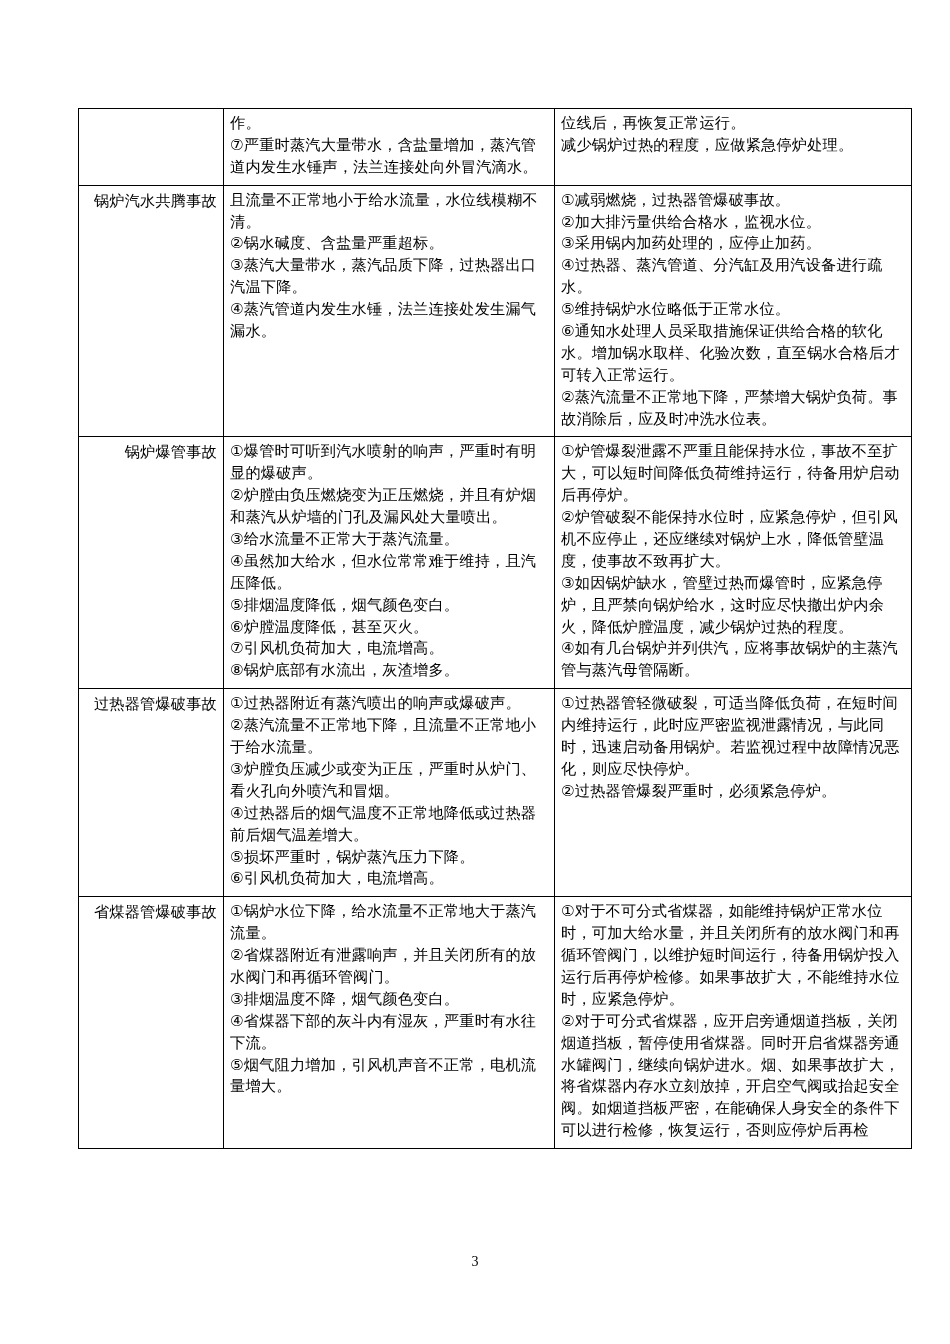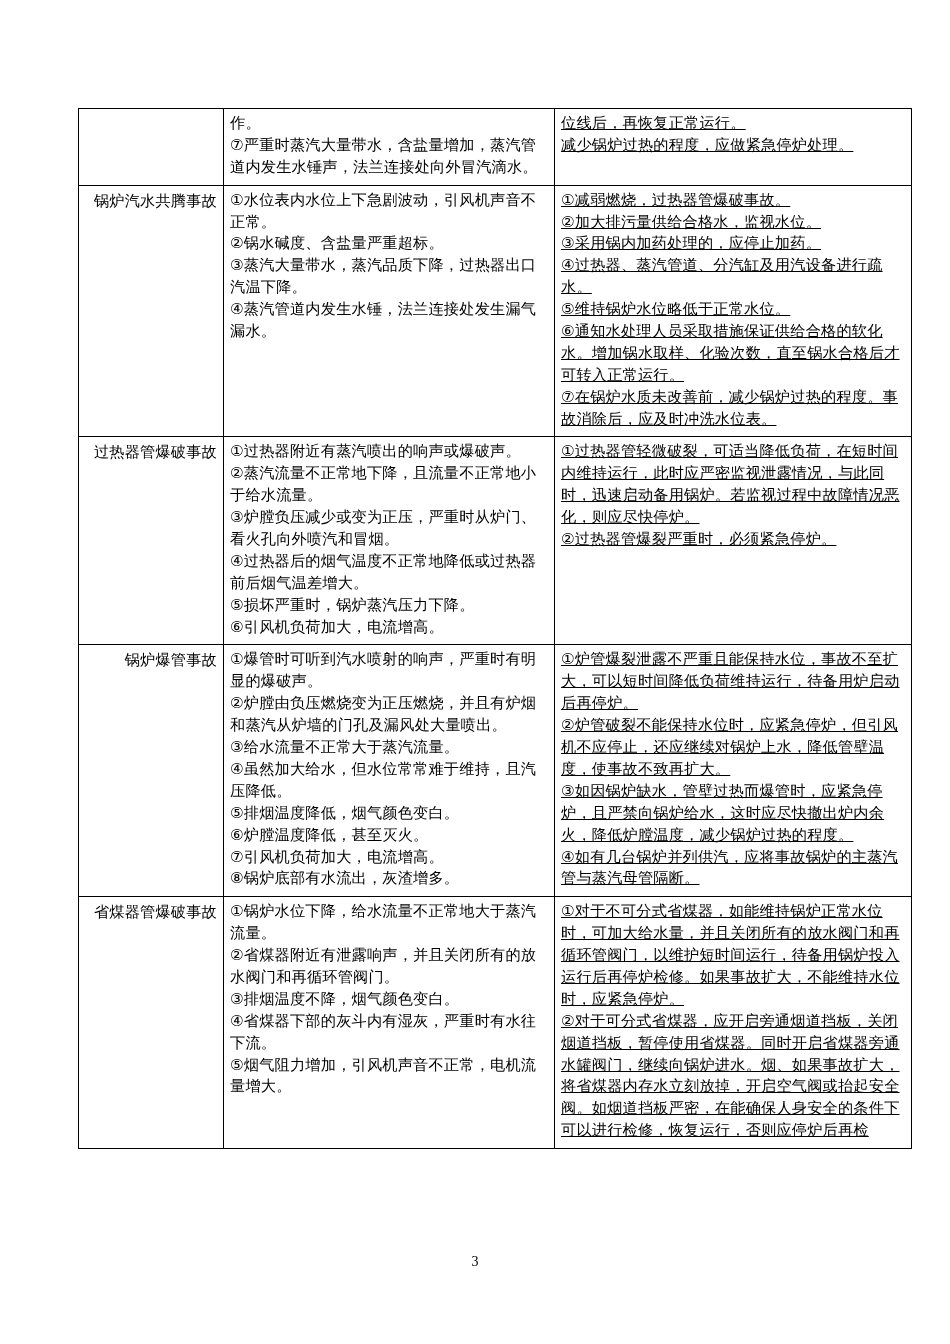--- a/index.html
+++ b/index.html
@@ -37,21 +37,20 @@
   td.col-label {
     width: 132px;
     text-align: right;
     vertical-align: middle;
   }
   td.col-mid {
     width: 318px;
   }
   td.col-right {
     width: 344px;
-    text-decoration: underline;
   }
   .cell-line {
     display: block;
     white-space: normal;
     word-break: break-all;
   }
   .label-text {
     display: block;
     padding-left: 4px;
     line-height: 1.45;
@@ -84,50 +83,33 @@
         <td class="col-right">
           <span class="cell-line">位线后，再恢复正常运行。</span>
           <span class="cell-line">减少锅炉过热的程度，应做紧急停炉处理。</span>
         </td>
       </tr>
       <tr>
         <td class="col-label">
           <span class="label-text">锅炉汽水共腾事故</span>
         </td>
         <td class="col-mid">
-          <span class="cell-line">①水位表内水位上下急剧波动，引风机声音不正常。</span>
+          <span class="cell-line">且流量不正常地小于给水流量，水位线模糊不清。</span>
           <span class="cell-line">②锅水碱度、含盐量严重超标。</span>
           <span class="cell-line">③蒸汽大量带水，蒸汽品质下降，过热器出口汽温下降。</span>
           <span class="cell-line">④蒸汽管道内发生水锤，法兰连接处发生漏气漏水。</span>
         </td>
         <td class="col-right">
           <span class="cell-line">①减弱燃烧，过热器管爆破事故。</span>
           <span class="cell-line">②加大排污量供给合格水，监视水位。</span>
           <span class="cell-line">③采用锅内加药处理的，应停止加药。</span>
           <span class="cell-line">④过热器、蒸汽管道、分汽缸及用汽设备进行疏水。</span>
           <span class="cell-line">⑤维持锅炉水位略低于正常水位。</span>
           <span class="cell-line">⑥通知水处理人员采取措施保证供给合格的软化水。增加锅水取样、化验次数，直至锅水合格后才可转入正常运行。</span>
-          <span class="cell-line">⑦在锅炉水质未改善前，减少锅炉过热的程度。事故消除后，应及时冲洗水位表。</span>
-        </td>
-      </tr>
-      <tr>
-        <td class="col-label">
-          <span class="label-text">过热器管爆破事故</span>
-        </td>
-        <td class="col-mid">
-          <span class="cell-line">①过热器附近有蒸汽喷出的响声或爆破声。</span>
-          <span class="cell-line">②蒸汽流量不正常地下降，且流量不正常地小于给水流量。</span>
-          <span class="cell-line">③炉膛负压减少或变为正压，严重时从炉门、看火孔向外喷汽和冒烟。</span>
-          <span class="cell-line">④过热器后的烟气温度不正常地降低或过热器前后烟气温差增大。</span>
-          <span class="cell-line">⑤损坏严重时，锅炉蒸汽压力下降。</span>
-          <span class="cell-line">⑥引风机负荷加大，电流增高。</span>
-        </td>
-        <td class="col-right">
-          <span class="cell-line">①过热器管轻微破裂，可适当降低负荷，在短时间内维持运行，此时应严密监视泄露情况，与此同时，迅速启动备用锅炉。若监视过程中故障情况恶化，则应尽快停炉。</span>
-          <span class="cell-line">②过热器管爆裂严重时，必须紧急停炉。</span>
+          <span class="cell-line">②蒸汽流量不正常地下降，严禁增大锅炉负荷。事故消除后，应及时冲洗水位表。</span>
         </td>
       </tr>
       <tr>
         <td class="col-label">
           <span class="label-text">锅炉爆管事故</span>
         </td>
         <td class="col-mid">
           <span class="cell-line">①爆管时可听到汽水喷射的响声，严重时有明显的爆破声。</span>
           <span class="cell-line">②炉膛由负压燃烧变为正压燃烧，并且有炉烟和蒸汽从炉墙的门孔及漏风处大量喷出。</span>
           <span class="cell-line">③给水流量不正常大于蒸汽流量。</span>
@@ -139,20 +121,37 @@
         </td>
         <td class="col-right">
           <span class="cell-line">①炉管爆裂泄露不严重且能保持水位，事故不至扩大，可以短时间降低负荷维持运行，待备用炉启动后再停炉。</span>
           <span class="cell-line">②炉管破裂不能保持水位时，应紧急停炉，但引风机不应停止，还应继续对锅炉上水，降低管壁温度，使事故不致再扩大。</span>
           <span class="cell-line">③如因锅炉缺水，管壁过热而爆管时，应紧急停炉，且严禁向锅炉给水，这时应尽快撤出炉内余火，降低炉膛温度，减少锅炉过热的程度。</span>
           <span class="cell-line">④如有几台锅炉并列供汽，应将事故锅炉的主蒸汽管与蒸汽母管隔断。</span>
         </td>
       </tr>
       <tr>
         <td class="col-label">
+          <span class="label-text">过热器管爆破事故</span>
+        </td>
+        <td class="col-mid">
+          <span class="cell-line">①过热器附近有蒸汽喷出的响声或爆破声。</span>
+          <span class="cell-line">②蒸汽流量不正常地下降，且流量不正常地小于给水流量。</span>
+          <span class="cell-line">③炉膛负压减少或变为正压，严重时从炉门、看火孔向外喷汽和冒烟。</span>
+          <span class="cell-line">④过热器后的烟气温度不正常地降低或过热器前后烟气温差增大。</span>
+          <span class="cell-line">⑤损坏严重时，锅炉蒸汽压力下降。</span>
+          <span class="cell-line">⑥引风机负荷加大，电流增高。</span>
+        </td>
+        <td class="col-right">
+          <span class="cell-line">①过热器管轻微破裂，可适当降低负荷，在短时间内维持运行，此时应严密监视泄露情况，与此同时，迅速启动备用锅炉。若监视过程中故障情况恶化，则应尽快停炉。</span>
+          <span class="cell-line">②过热器管爆裂严重时，必须紧急停炉。</span>
+        </td>
+      </tr>
+      <tr>
+        <td class="col-label">
           <span class="label-text">省煤器管爆破事故</span>
         </td>
         <td class="col-mid">
           <span class="cell-line">①锅炉水位下降，给水流量不正常地大于蒸汽流量。</span>
           <span class="cell-line">②省煤器附近有泄露响声，并且关闭所有的放水阀门和再循环管阀门。</span>
           <span class="cell-line">③排烟温度不降，烟气颜色变白。</span>
           <span class="cell-line">④省煤器下部的灰斗内有湿灰，严重时有水往下流。</span>
           <span class="cell-line">⑤烟气阻力增加，引风机声音不正常，电机流量增大。</span>
         </td>
         <td class="col-right">

